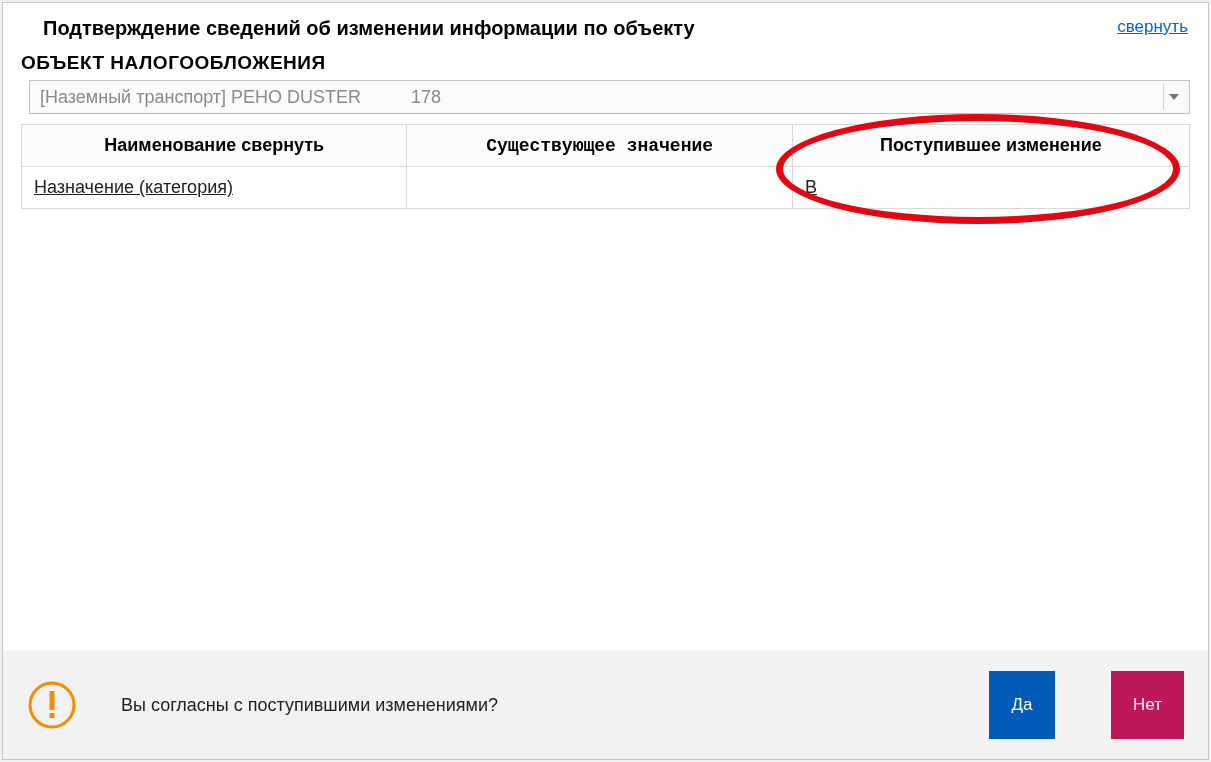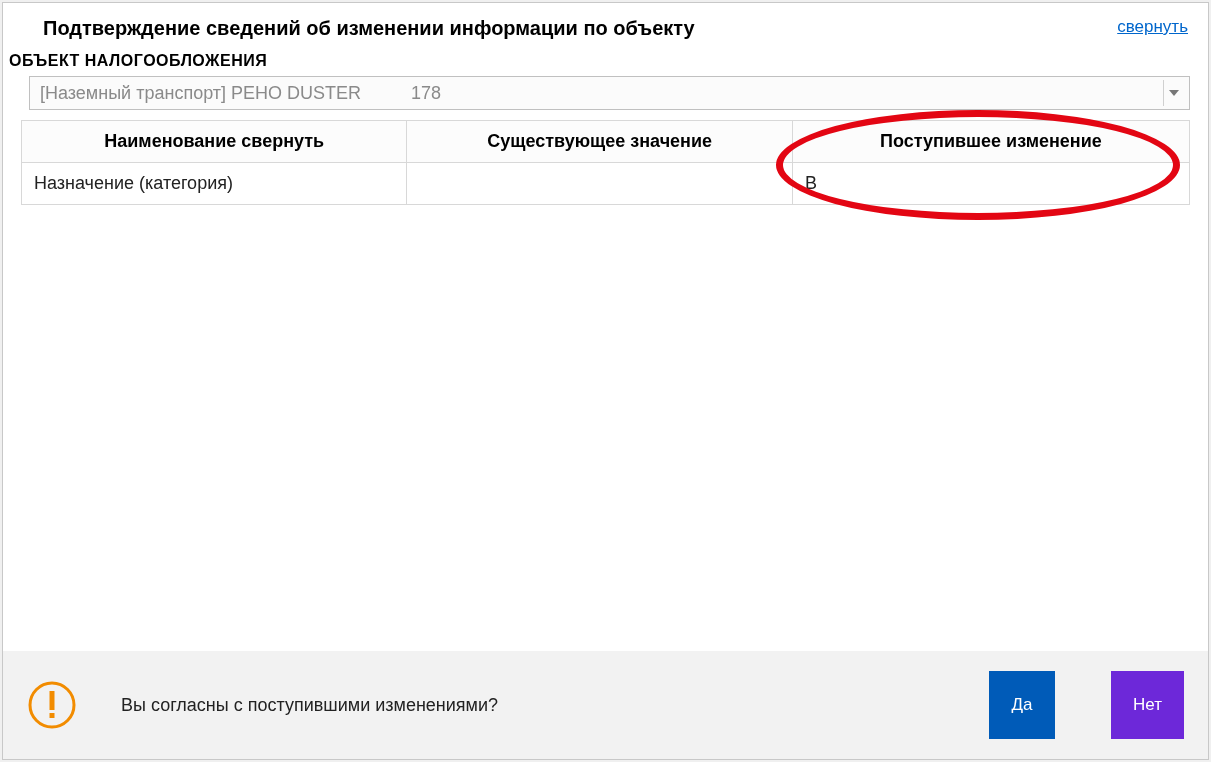--- a/index.html
+++ b/index.html
@@ -55,25 +55,25 @@
       line-height: 1.55;
       padding-top: 2px;
     }
     .underline-red {
       border-bottom: 2px solid #e30613;
       padding-bottom: 1px;
     }
     .section-label {
       font-family: "Arial Narrow", Arial, sans-serif;
       font-stretch: condensed;
-      font-size: 16px;
+      font-size: 19px;
       font-weight: bold;
       letter-spacing: 0.5px;
       text-transform: uppercase;
-      margin: 0 18px 6px 6px;
+      margin: 0 18px 6px 18px;
       color: #000;
     }
     .select-row {
       margin: 0 18px 10px 18px;
       padding-left: 8px;
     }
     .select-box {
       width: 100%;
       height: 34px;
       border: 1px solid #c0c0c0;
@@ -107,23 +107,23 @@
       padding: 10px 12px;
       font-size: 18px;
       text-align: left;
       background: #fff;
     }
     .data-table th {
       font-weight: bold;
       background: #fcfcfc;
       text-align: center;
     }
-    .data-table td { color: #222; }
+    .data-table td { color: #222; text-decoration: underline; }
     .col1 { width: 33%; }
-    .col2 { width: 33%; }
+    .col2 { width: 33%; font-family: Liberation Mono, monospace; }
     .col3 { width: 34%; }
     .red-oval {
       position: absolute;
       border: 7px solid #e30613;
       border-radius: 50%;
       pointer-events: none;
     }
     .footer-banner {
       margin-top: auto;
       background: #f2f2f2;
@@ -141,21 +141,21 @@
       border: none;
       color: #fff;
       font-size: 17px;
       font-weight: normal;
       padding: 24px 22px;
       cursor: pointer;
       min-width: 66px;
       text-align: center;
     }
     .btn-yes { background: #005bb8; }
-    .btn-no  { background: #6d28d9; margin-left: 12px; text-align: center; }
+    .btn-no  { background: #be185d; margin-left: 12px; text-align: center; }
   </style>
 </head>
 <body>
 
 <div class="dialog">
 
   <div class="dialog-header">
     <div class="dialog-title">Подтверждение сведений об изменении информации по объекту</div>
     <a class="collapse-link">свернуть</a>
   </div>

